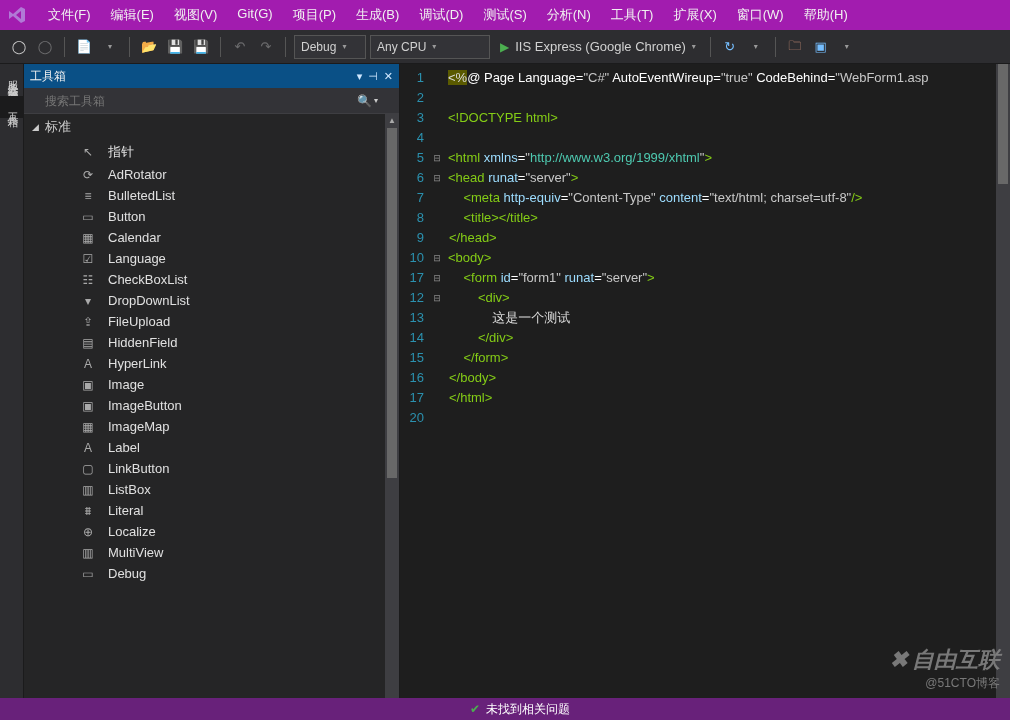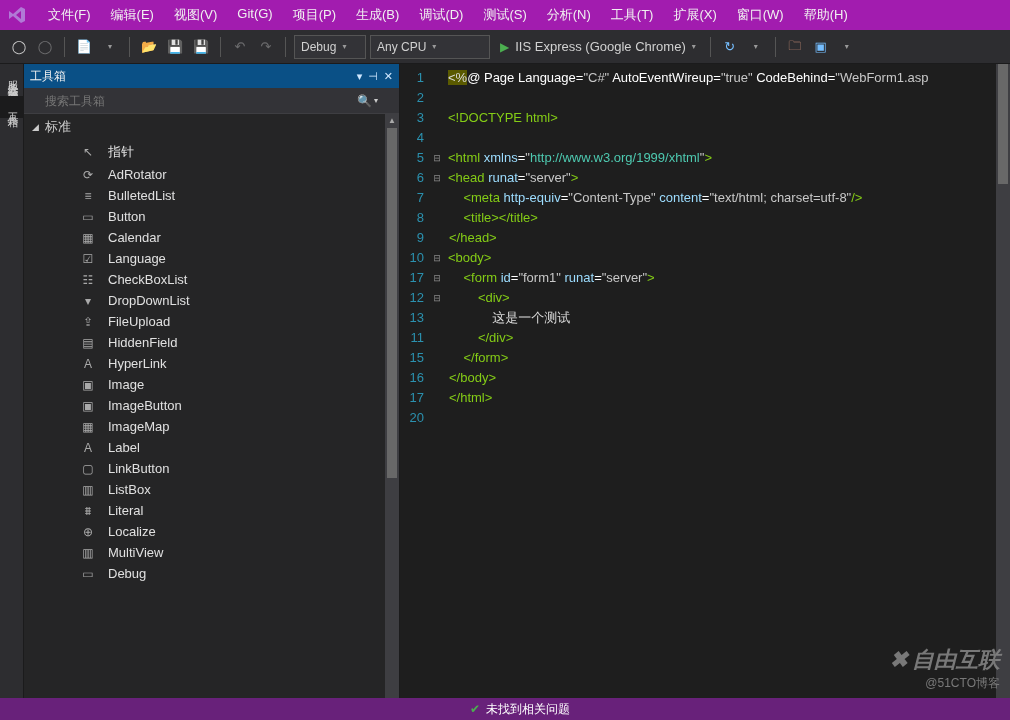--- a/index.html
+++ b/index.html
@@ -244,21 +244,21 @@
         <div>4</div>
         <div>5</div>
         <div>6</div>
         <div>7</div>
         <div>8</div>
         <div>9</div>
         <div>10</div>
         <div>17</div>
         <div>12</div>
         <div>13</div>
-        <div>11</div>
+        <div>14</div>
         <div>15</div>
         <div>16</div>
         <div>17</div>
         <div>20</div>
       </div>
     <div class="fold-col" id="foldcol">
         <div>&nbsp;</div>
         <div>&nbsp;</div>
         <div>&nbsp;</div>
         <div>&nbsp;</div>

